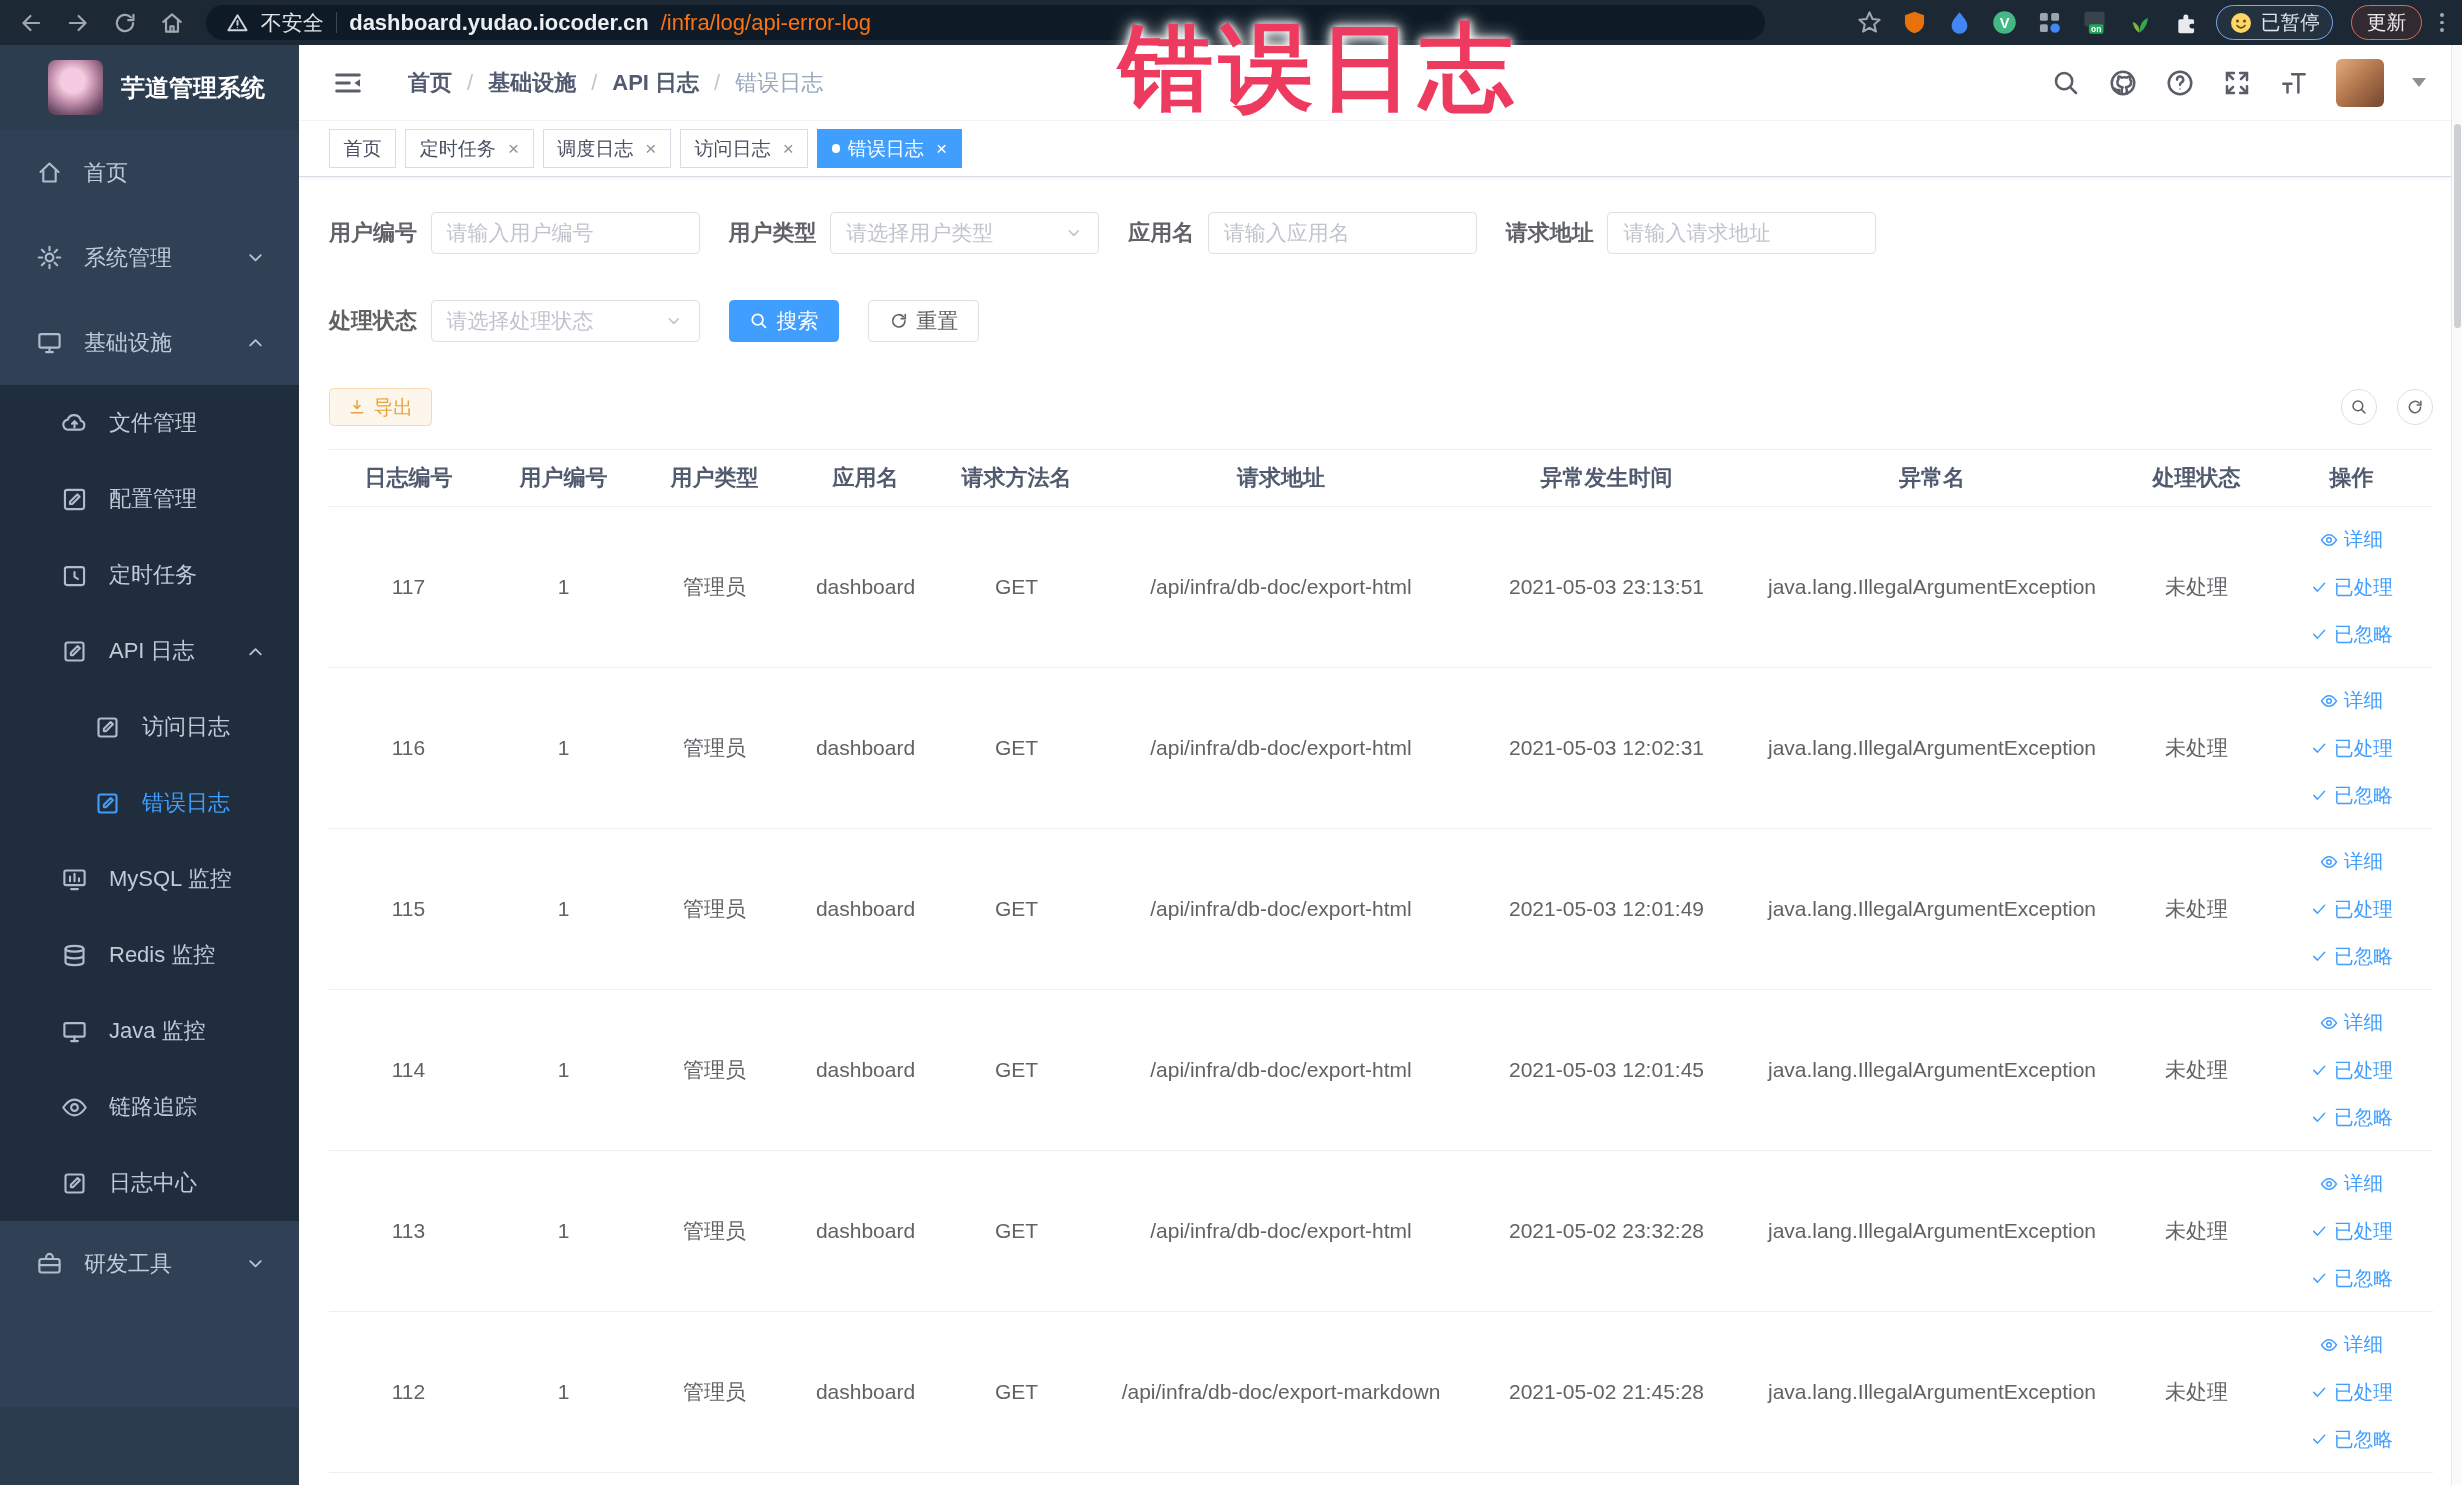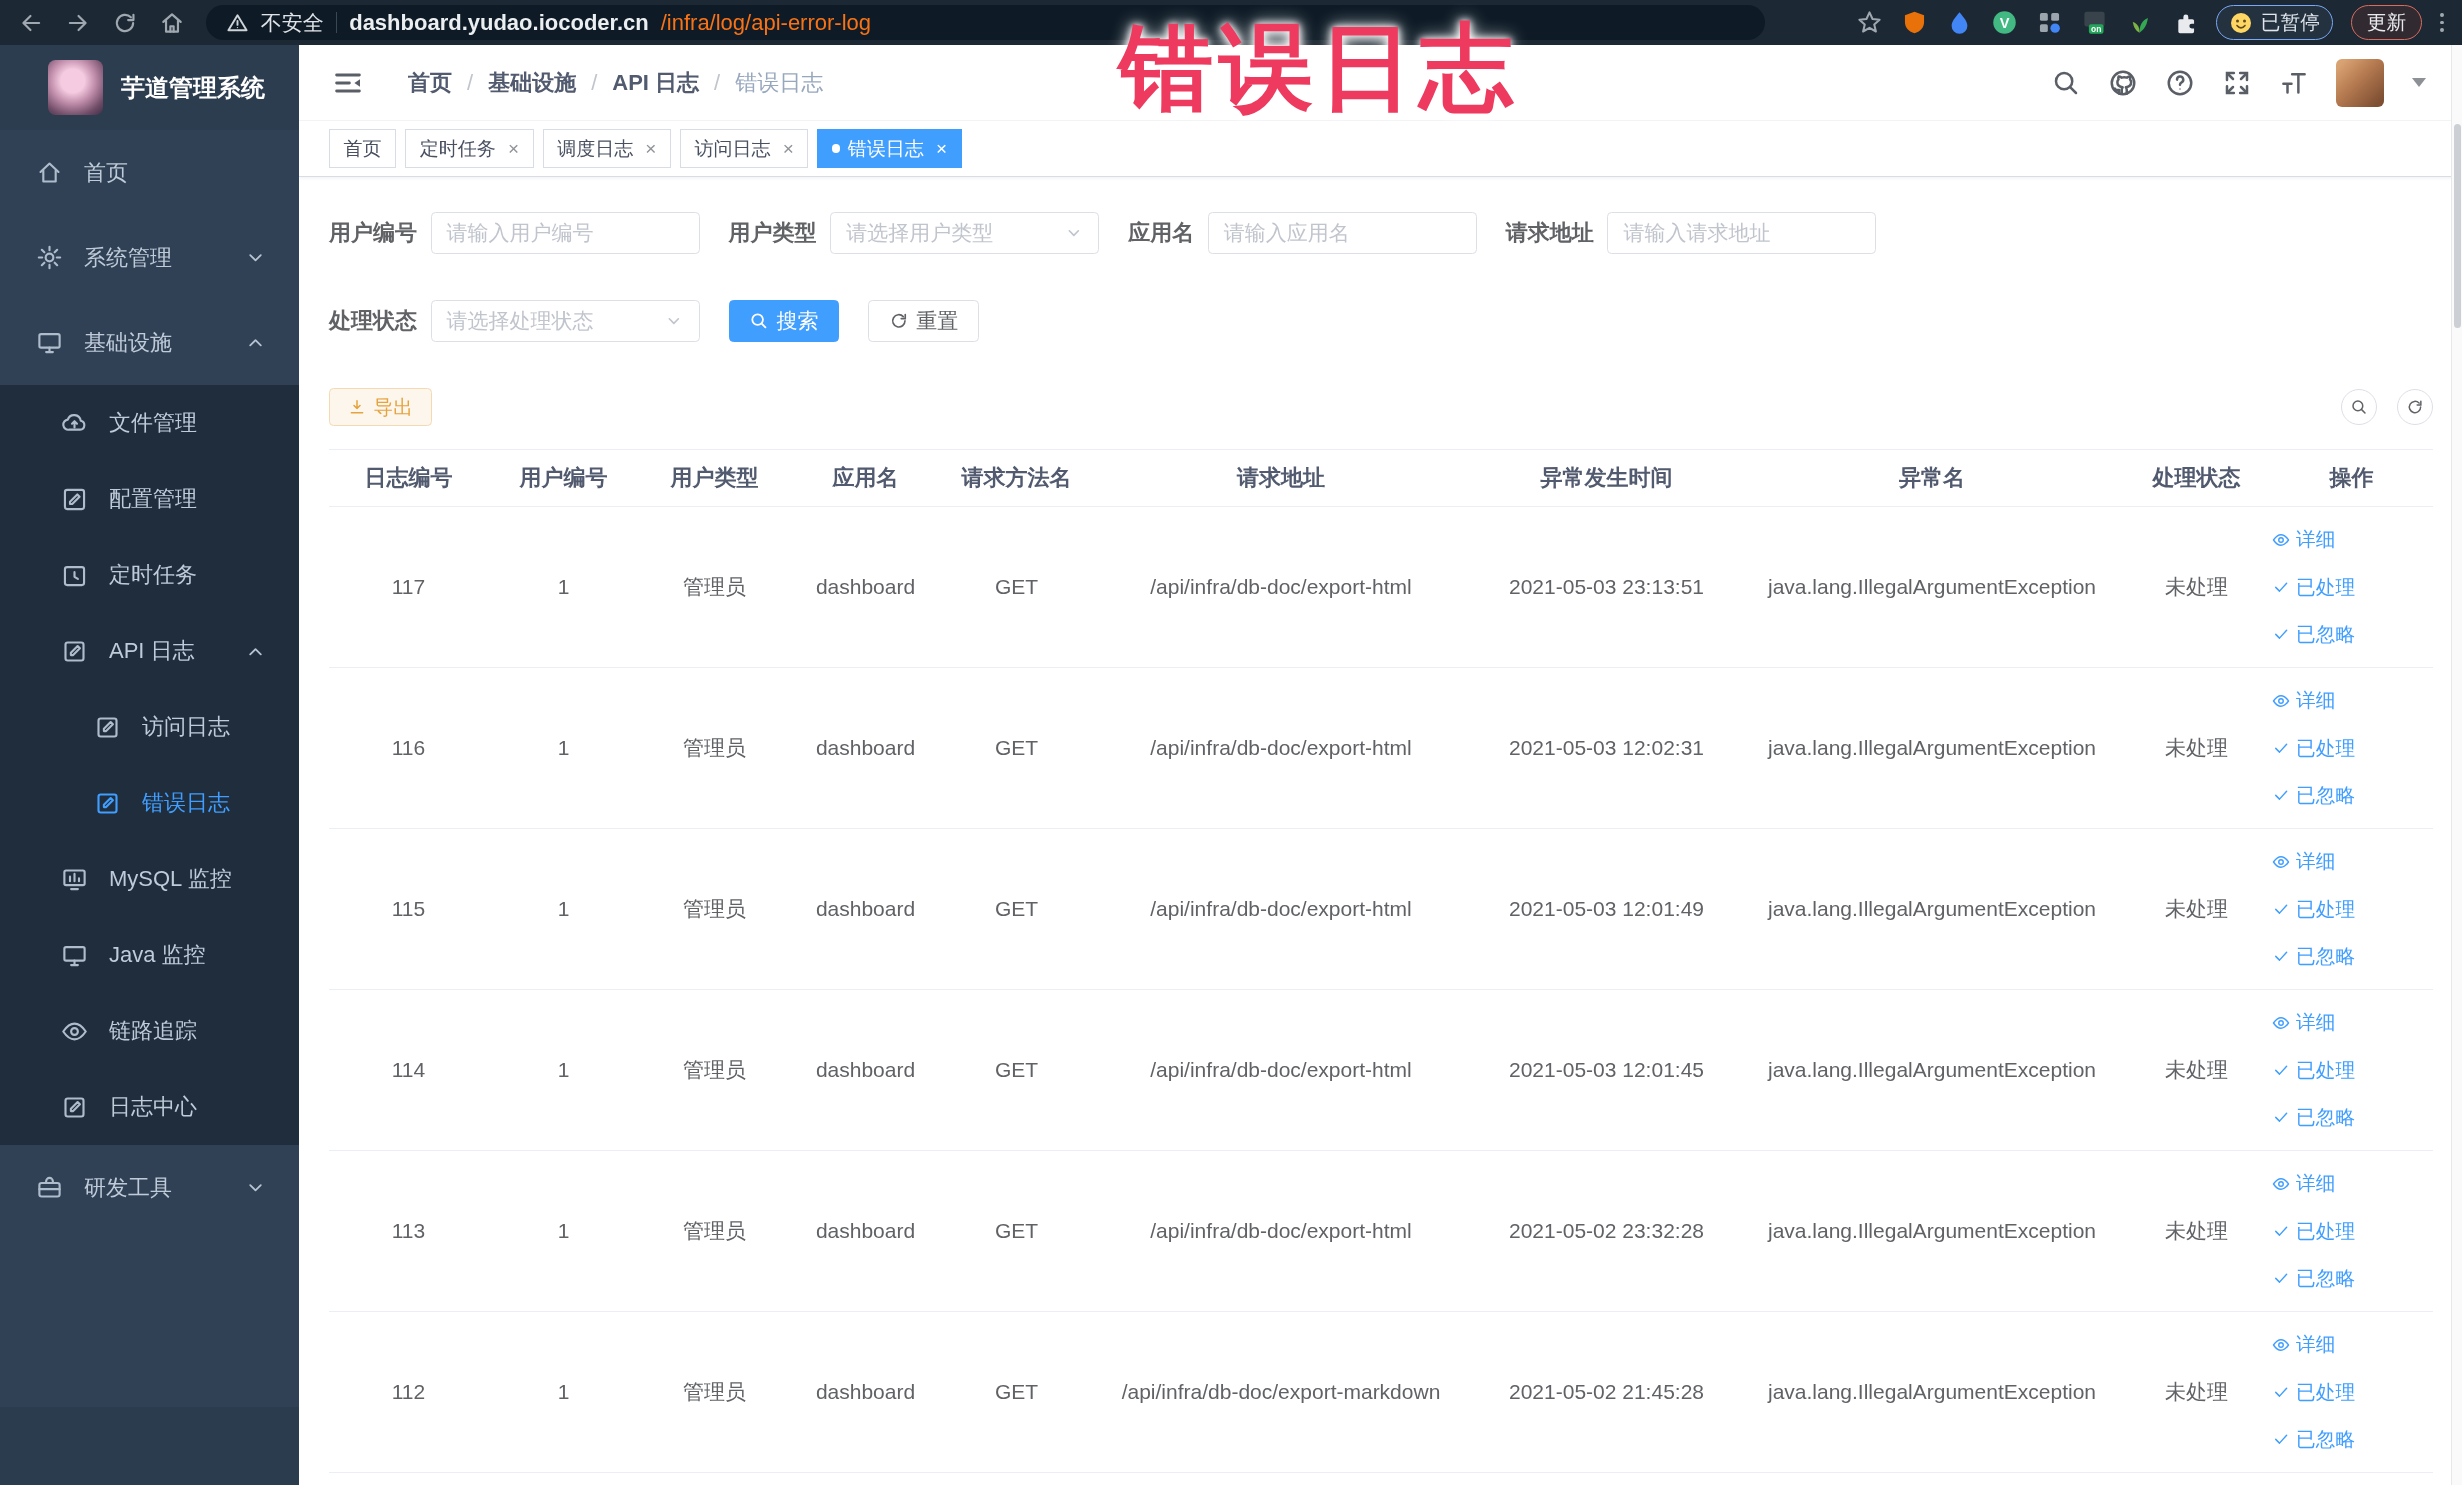--- a/index.html
+++ b/index.html
@@ -110,21 +110,21 @@
       color:#606266;display:flex;align-items:center;justify-content:center;box-sizing:border-box;}
   .circle-btn svg{width:18px;height:18px;}
 
   
   .table{width:2104px;margin-top:23px;}
   .t-grid{display:grid;grid-template-columns:159px 151px 151px 151px 151px 378px 273px 378px 151px 159px;
           align-items:center;text-align:center;}
   .t-head{height:56px;border-top:0.8px solid #ebeef5;border-bottom:0.8px solid #ebeef5;
           color:#515a6e;font-weight:700;font-size:22px;}
   .t-row{height:160px;border-bottom:0.8px solid #ebeef5;color:#606266;font-size:21px;}
-  .t-actions{display:flex;flex-direction:column;gap:20.4px;}
+  .t-actions{display:flex;flex-direction:column;align-items:center;gap:20.4px;}
   .action-link{display:flex;align-items:center;gap:6px;color:#409eff;font-size:19.7px;cursor:pointer;}
   .action-link svg{width:18px;height:18px;}
 
   
   .scrollbar{position:absolute;top:45px;right:0;width:9.8px;bottom:0;background:#fafafa;
              border-left:0.8px solid #e6e8ea;z-index:6;}
   .scroll-thumb{position:absolute;top:79px;left:1.5px;width:6.8px;height:204px;border-radius:3.8px;background:#ccd0d4;}
 </style>
 </head>
 <body>
@@ -305,20 +305,27 @@
         </div>
         <div class="menu-item l1">
           <span class="m-ico"><svg viewBox="0 0 24 24" fill="none" stroke="currentColor" stroke-width="1.9" stroke-linecap="round" stroke-linejoin="round">
               <rect x="3" y="4" width="18" height="13" rx="1.5"></rect>
               <path d="M8 13.5v-4M12 13.5v-6.5M16 13.5V11M9 20.5h6"></path>
             </svg></span>
           <span>MySQL 监控</span>
         </div>
         <div class="menu-item l1">
           <span class="m-ico"><svg viewBox="0 0 24 24" fill="none" stroke="currentColor" stroke-width="1.9" stroke-linecap="round" stroke-linejoin="round">
+              <ellipse cx="12" cy="6" rx="8" ry="2.6"></ellipse>
+              <path d="M4 6v6c0 1.4 3.6 2.6 8 2.6s8-1.2 8-2.6V6M4 12v6c0 1.4 3.6 2.6 8 2.6s8-1.2 8-2.6v-6"></path>
+            </svg></span>
+          <span>Redis 监控</span>
+        </div>
+        <div class="menu-item l1">
+          <span class="m-ico"><svg viewBox="0 0 24 24" fill="none" stroke="currentColor" stroke-width="1.9" stroke-linecap="round" stroke-linejoin="round">
               <rect x="3" y="4.5" width="18" height="12" rx="1.5"></rect>
               <path d="M9 20.5h6M12 16.5v4"></path>
             </svg></span>
           <span>Java 监控</span>
         </div>
         <div class="menu-item l1">
           <span class="m-ico"><svg viewBox="0 0 24 24" fill="none" stroke="currentColor" stroke-width="1.9" stroke-linecap="round" stroke-linejoin="round">
               <path d="M2 12c3.2-4.7 6.5-7 10-7s6.8 2.3 10 7c-3.2 4.7-6.5 7-10 7s-6.8-2.3-10-7z"></path>
               <circle cx="12" cy="12" r="3"></circle>
             </svg></span>

